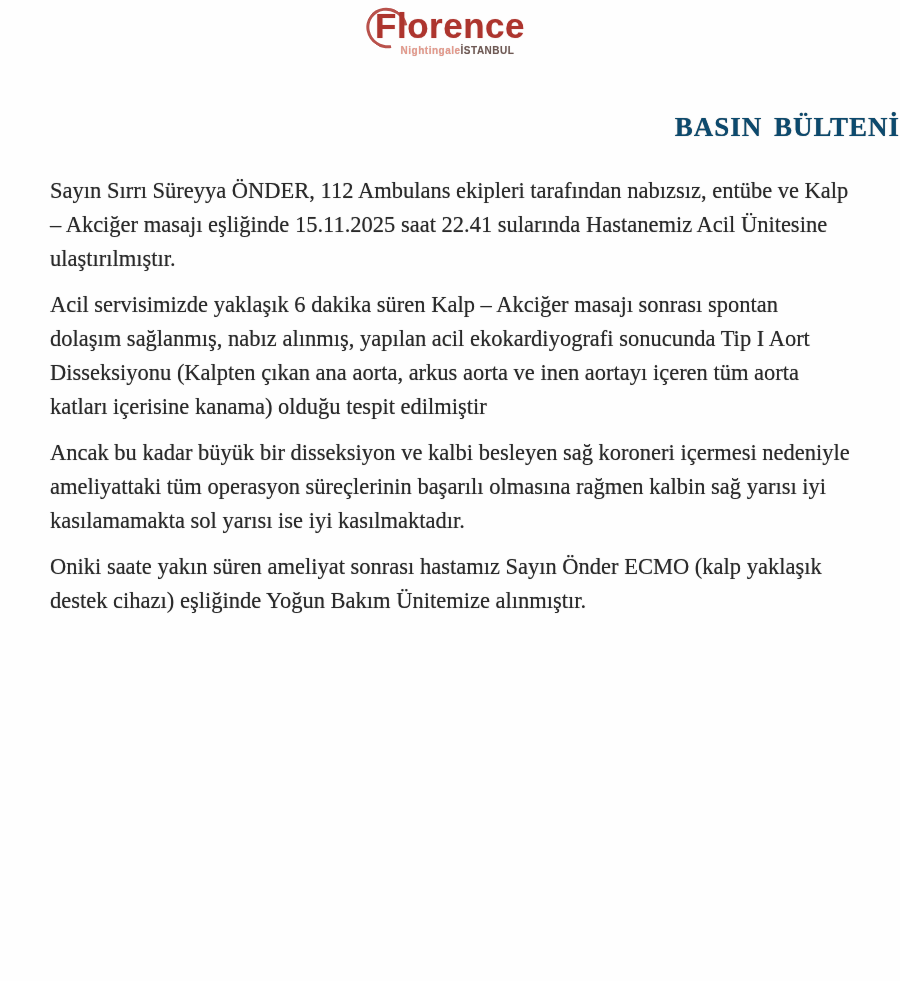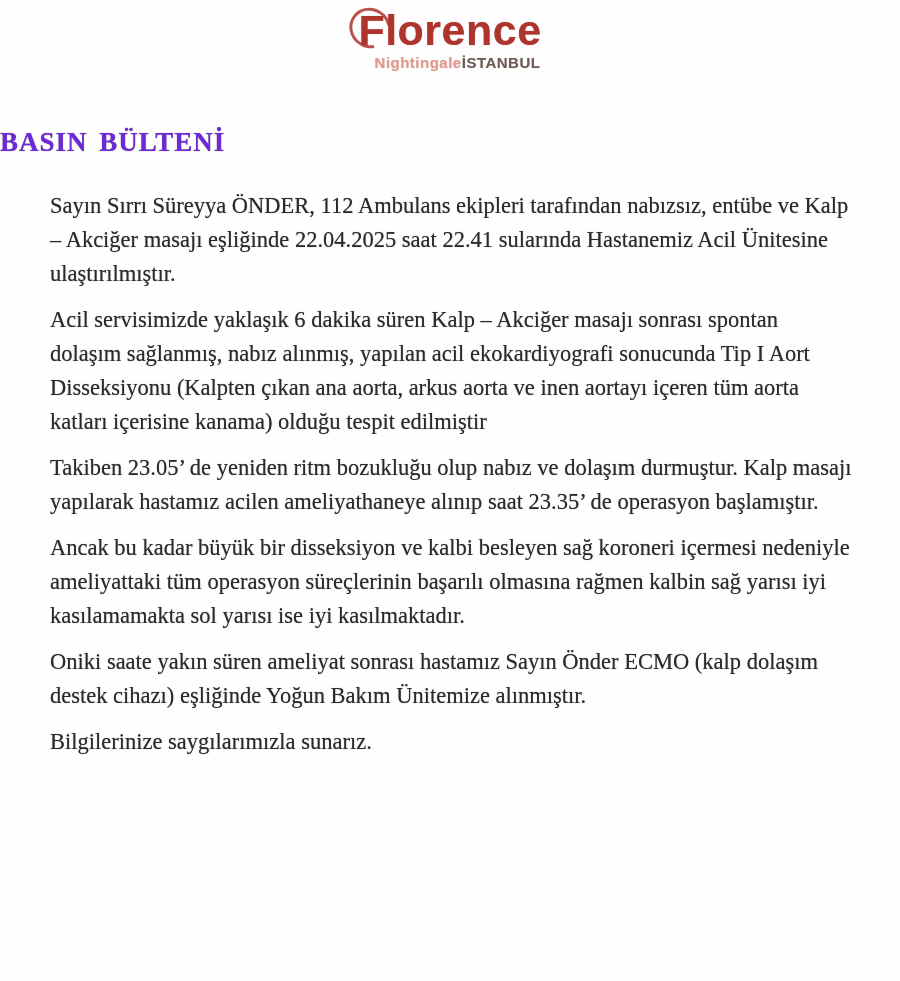--- a/index.html
+++ b/index.html
@@ -14,52 +14,52 @@
     background: #fefefe;
     color: var(--text-color, #2a2a2a);
     overflow: hidden;
   }
 
   
   .logo { text-align: center; padding-top: 6px; }
   .brand {
     display: inline-block; position: relative;
     font-family: "Liberation Sans", "DejaVu Sans", sans-serif;
-    font-weight: bold; font-size: 43px; letter-spacing: 0.5px;
+    font-weight: bold; font-size: 35px; letter-spacing: 0.5px;
     color: var(--brand-red, #ad352e);
     text-shadow: 0 0 1px rgba(173, 53, 46, 0.55);
   }
   .f-wrap { position: relative; display: inline-block; }
   .ring {
     position: absolute; left: -9px; top: 2px;
     width: 42px; height: 40px;
     border: 3px solid var(--brand-red, #ad352e);
     border-right-color: transparent;
     border-radius: 50%;
     transform: rotate(35deg);
     opacity: 0.85;
     pointer-events: none;
   }
   .sub {
     margin-top: -1px;
     font-family: "Liberation Sans", "DejaVu Sans", sans-serif;
-    font-size: 15px; font-weight: bold; letter-spacing: 0.5px;
+    font-size: 10px; font-weight: bold; letter-spacing: 0.5px;
     text-shadow: 0 0 0.8px rgba(120, 90, 85, 0.4);
     padding-left: 15px;
   }
   .sub-light { color: var(--sub-light, #e59a8c); }
   .sub-bold  { color: var(--sub-dark, #6e5a55); }
 
   
   .title {
-    text-align: left;
+    text-align: right;
     margin-top: 56px;
     font-size: 27px; font-weight: bold;
     letter-spacing: 1px; word-spacing: 4px;
-    color: #6d28d9;
+    color: #0c4a6e;
     text-shadow: 0 0 0.9px rgba(30, 30, 30, 0.65);
   }
 
   
   .doc-body { padding: 31px 46px 0 50px; }
   .para {
     font-size: 22.5px;
     line-height: 34px;
     margin-bottom: 12px;
     text-align: left;
@@ -77,21 +77,19 @@
       <span class="f-wrap"><span class="ring"></span><span>F</span></span><span>lorence</span>
     </div>
     <div class="sub">
       <span class="sub-light">Nightingale</span><span class="sub-bold">İSTANBUL</span>
     </div>
   </header>
 
   <h1 class="title">BASIN BÜLTENİ</h1>
 
   <main class="doc-body">
-    <p class="para">Sayın Sırrı Süreyya ÖNDER, 112 Ambulans ekipleri tarafından nabızsız, entübe ve Kalp – Akciğer masajı eşliğinde 22.04.2025 saat 22.41 sularında Hastanemiz Acil Ünitesine ulaştırılmıştır.</p>
+    <p class="para">Sayın Sırrı Süreyya ÖNDER, 112 Ambulans ekipleri tarafından nabızsız, entübe ve Kalp – Akciğer masajı eşliğinde 15.11.2025 saat 22.41 sularında Hastanemiz Acil Ünitesine ulaştırılmıştır.</p>
     <p class="para">Acil servisimizde yaklaşık 6 dakika süren Kalp – Akciğer masajı sonrası spontan dolaşım sağlanmış, nabız alınmış, yapılan acil ekokardiyografi sonucunda Tip I Aort Disseksiyonu (Kalpten çıkan ana aorta, arkus aorta ve inen aortayı içeren tüm aorta katları içerisine kanama) olduğu tespit edilmiştir</p>
-    <p class="para">Takiben 23.05’ de yeniden ritm bozukluğu olup nabız ve dolaşım durmuştur. Kalp masajı yapılarak hastamız acilen ameliyathaneye alınıp saat 23.35’ de operasyon başlamıştır.</p>
     <p class="para">Ancak bu kadar büyük bir disseksiyon ve kalbi besleyen sağ koroneri içermesi nedeniyle ameliyattaki tüm operasyon süreçlerinin başarılı olmasına rağmen kalbin sağ yarısı iyi kasılamamakta sol yarısı ise iyi kasılmaktadır.</p>
-    <p class="para">Oniki saate yakın süren ameliyat sonrası hastamız Sayın Önder ECMO (kalp dolaşım destek cihazı) eşliğinde Yoğun Bakım Ünitemize alınmıştır.</p>
-    <p class="para">Bilgilerinize saygılarımızla sunarız.</p>
+    <p class="para">Oniki saate yakın süren ameliyat sonrası hastamız Sayın Önder ECMO (kalp yaklaşık destek cihazı) eşliğinde Yoğun Bakım Ünitemize alınmıştır.</p>
   </main>
 
 </div>
 
 </body></html>

